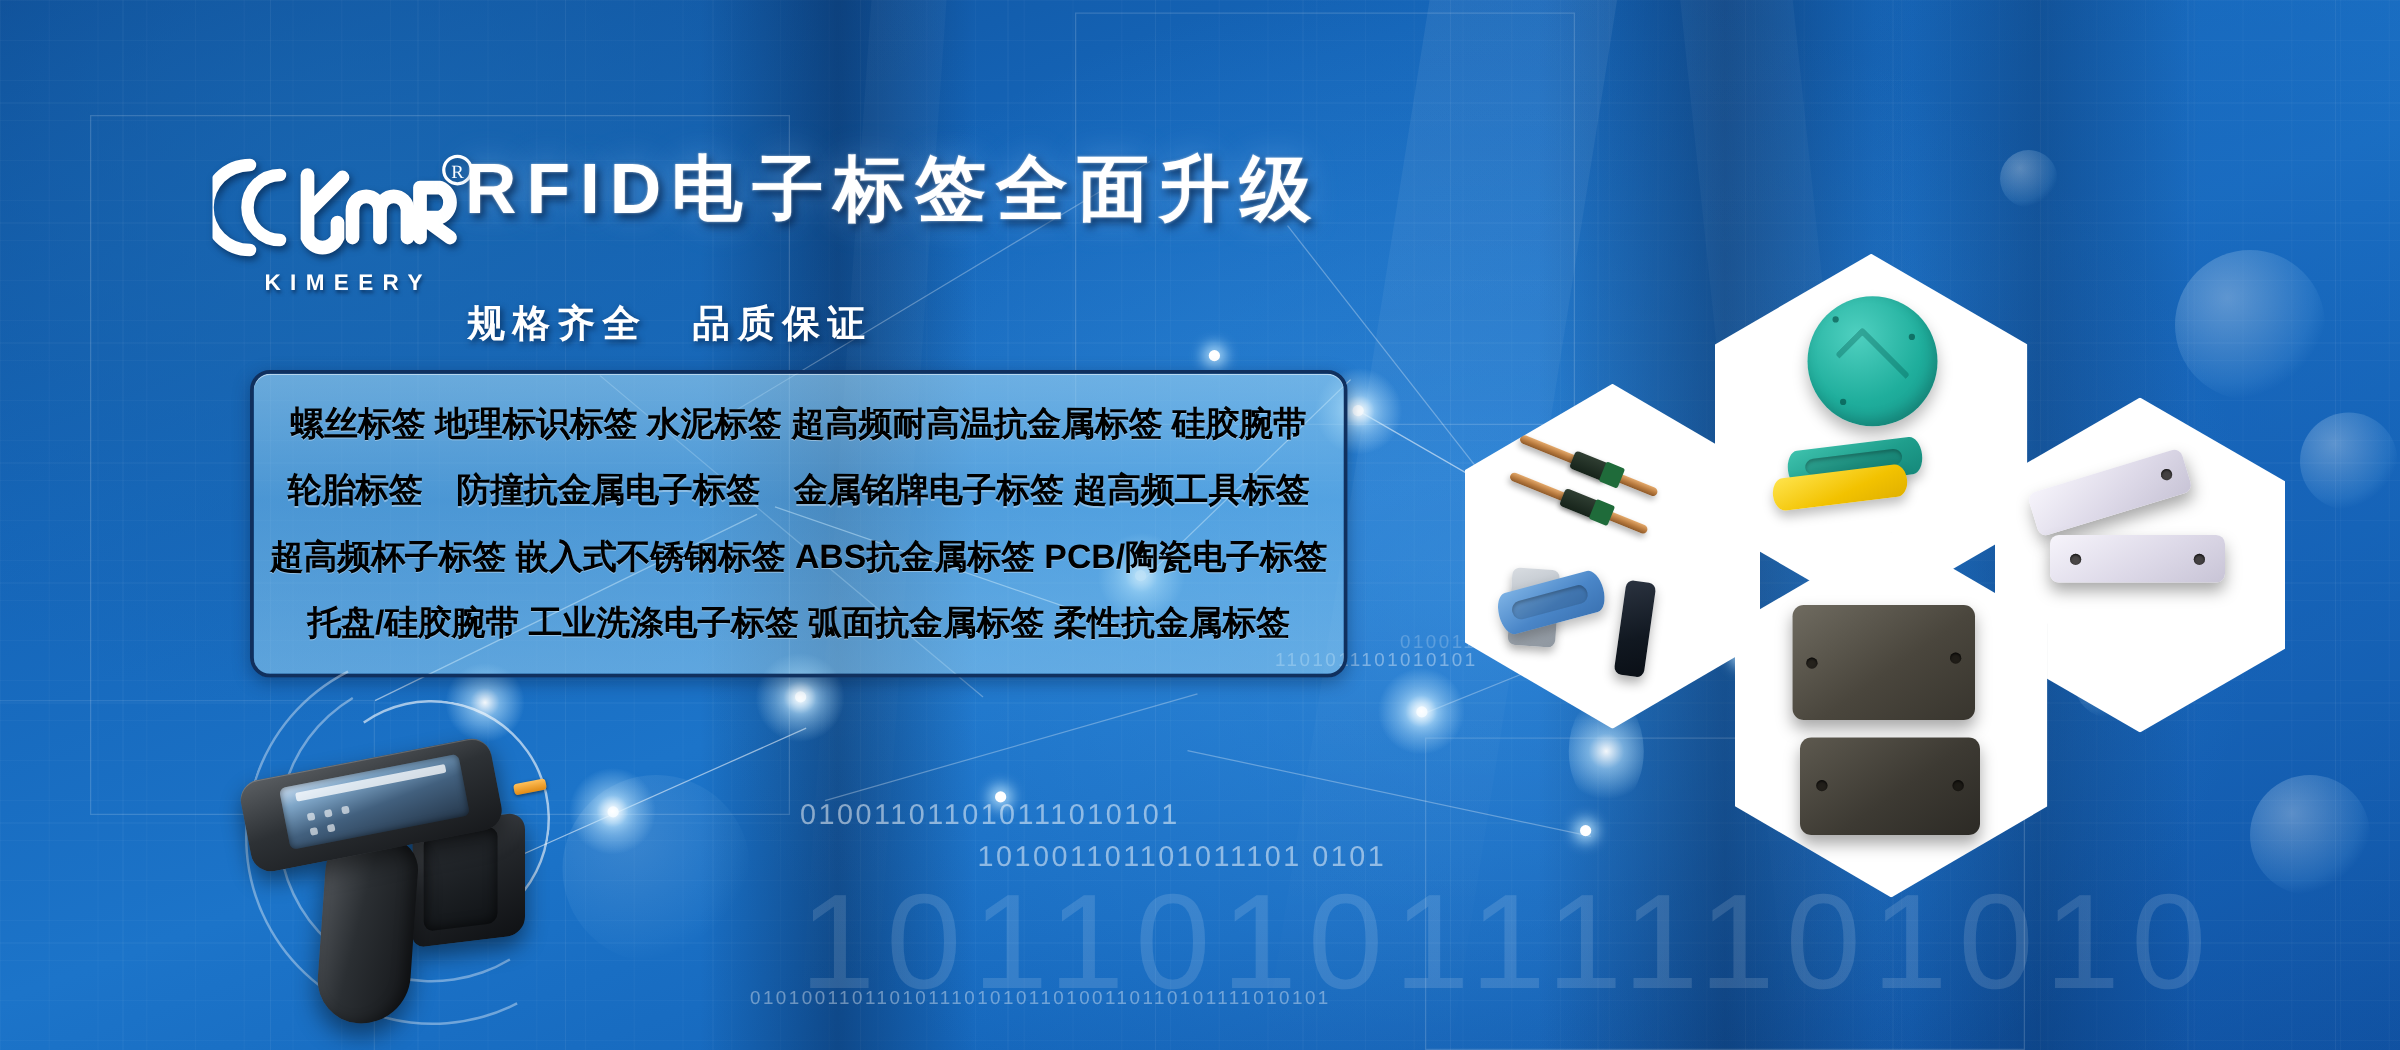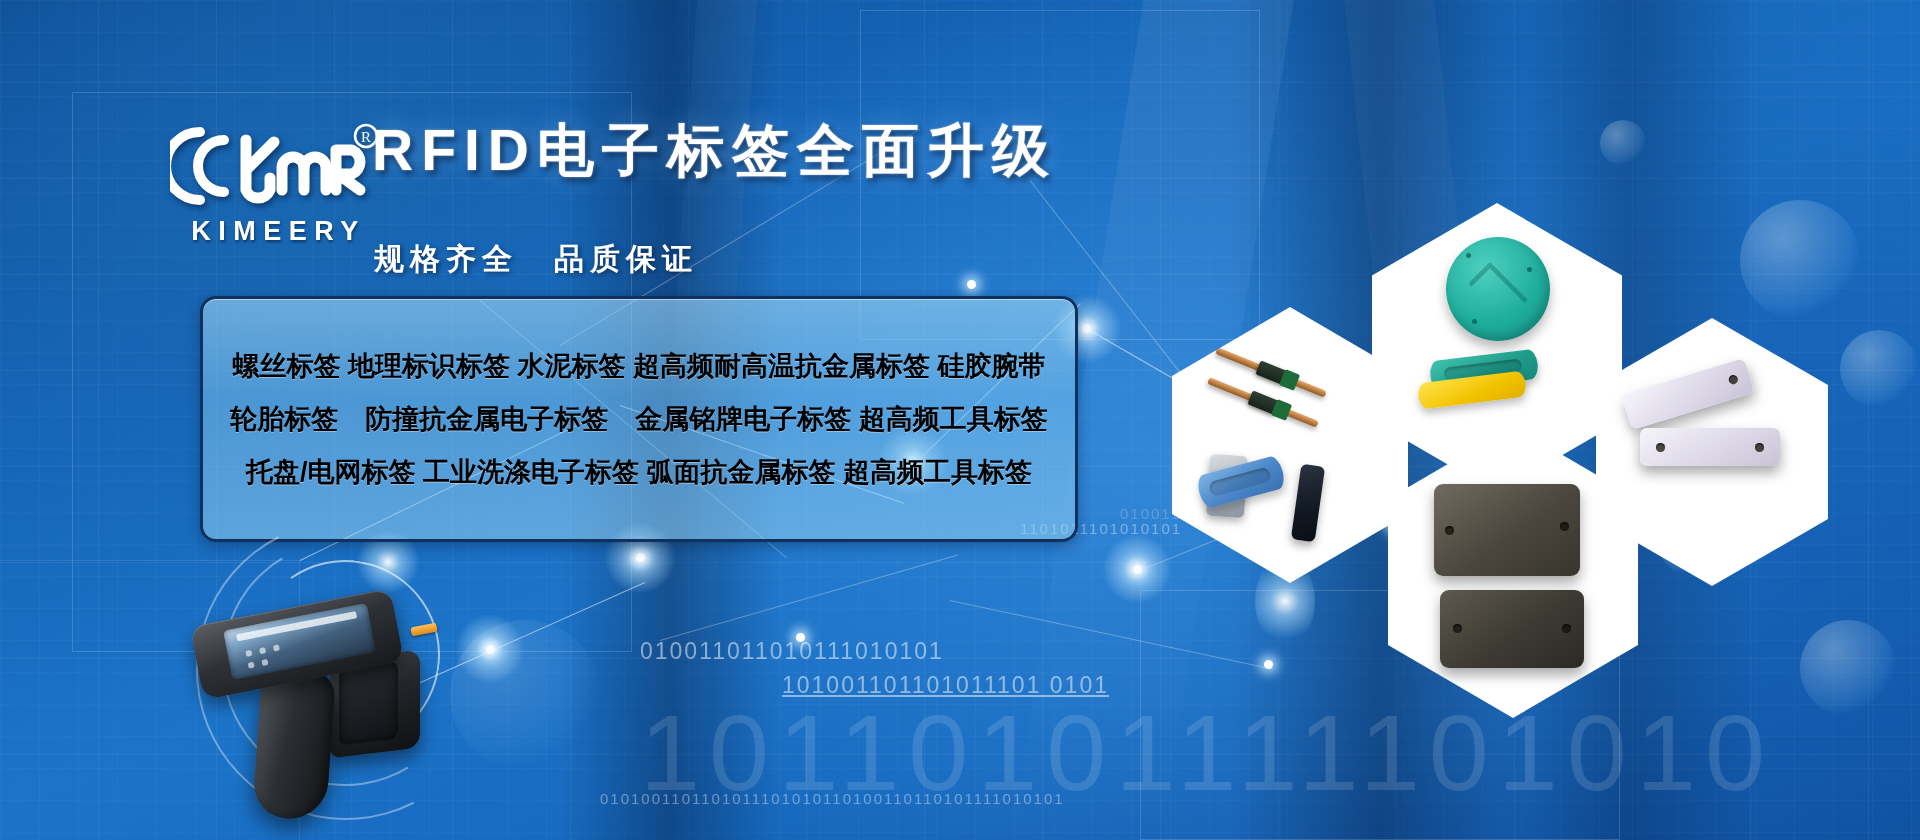--- a/index.html
+++ b/index.html
@@ -69,21 +69,21 @@
   .arc {
     position:absolute; border:2px solid rgba(255,255,255,.70);
     border-radius:50%; border-right-color:transparent; border-top-color:transparent;
   }
   .arc.faint { border-color:rgba(255,255,255,.38); border-right-color:transparent; border-top-color:transparent; }
 
   
   #logo { position:absolute; left:170px; top:120px; width:210px; height:120px; }
   #logo svg { display:block; filter:drop-shadow(2px 3px 3px rgba(0,20,50,.55)); }
   #logo .kimeery {
-    margin-top:2px; text-align:center; color:#fff; font-size:27px;
+    margin-top:2px; text-align:center; color:#fff; font-size:18px;
     font-weight:700; letter-spacing:7.5px; text-indent:7px;
     text-shadow:1px 2px 3px rgba(0,20,50,.55);
   }
 
   
   #headline {
     position:absolute; left:372px; top:113px;
     font-size:57px; font-weight:700; color:#ffffff;
     letter-spacing:8px; white-space:nowrap;
     text-shadow:0 0 2px rgba(255,255,255,.6), 3px 4px 7px rgba(3,28,66,.75), 0 0 26px rgba(150,205,255,.45);
@@ -265,21 +265,21 @@
 
   <div class="glow" style="left:604px;top:522px;width:72px;height:72px;"></div>
   <div class="glow" style="left:878px;top:426px;width:70px;height:70px;"></div>
   <div class="glow" style="left:1052px;top:294px;width:70px;height:70px;"></div>
   <div class="glow" style="left:455px;top:614px;width:70px;height:70px;"></div>
   <div class="glow" style="left:1102px;top:534px;width:70px;height:70px;"></div>
   <div class="glow" style="left:356px;top:530px;width:64px;height:64px;"></div>
   <div class="glow" style="left:1255px;top:555px;width:60px;height:92px;border-radius:50%;"></div>
 
   <div class="binary mid" style="left:640px;top:638px;">010011011010111010101</div>
-  <div class="binary mid" style="left:782px;top:672px;text-decoration:underline;">101001101101011101 0101</div>
+  <div class="binary mid" style="left:782px;top:672px;">101001101101011101 0101</div>
   <div class="binary big" style="left:640px;top:690px;">10110101111101010</div>
   <div class="binary sm" style="left:600px;top:790px;">0101001101101011101010110100110110101111010101</div>
   <div class="binary sm" style="left:1020px;top:520px;">1101011101010101</div>
   <div class="binary sm" style="left:1120px;top:505px;opacity:.55;">010011011010111010101</div>
 
   <div id="logo">
     <svg width="210" height="94" viewBox="0 0 210 94">
       <g fill="none" stroke="#ffffff" stroke-linecap="round">
         <path d="M30 12 A34 34 0 0 0 30 80" stroke-width="10"></path>
         <path d="M54 20 A26 26 0 0 0 54 72" stroke-width="10"></path>
@@ -298,21 +298,22 @@
     </svg>
     <div class="kimeery">KIMEERY</div>
   </div>
 
   <div id="subhead">规格齐全　品质保证</div>
   <div id="headline">RFID电子标签全面升级</div>
 
   <div id="panel">
     <div class="prow">螺丝标签 地理标识标签 水泥标签 超高频耐高温抗金属标签 硅胶腕带</div>
     <div class="prow">轮胎标签　防撞抗金属电子标签　金属铭牌电子标签 超高频工具标签</div>
-    <div class="prow">托盘/电网标签 工业洗涤电子标签 弧面抗金属标签 超高频工具标签</div>
+    <div class="prow">超高频杯子标签 嵌入式不锈钢标签 ABS抗金属标签 PCB/陶瓷电子标签</div>
+    <div class="prow">托盘/硅胶腕带 工业洗涤电子标签 弧面抗金属标签 柔性抗金属标签</div>
   </div>
 
   <div class="hex" style="left:1172px;top:307px;width:236px;height:276px;">
     <div class="pbolt" style="left:40px;top:62px;width:118px;transform:rotate(22deg);">
       <div class="chip"></div>
       <div class="pcb"></div>
     </div>
     <div class="pbolt" style="left:32px;top:92px;width:118px;transform:rotate(22deg);">
       <div class="chip"></div>
       <div class="pcb"></div>

